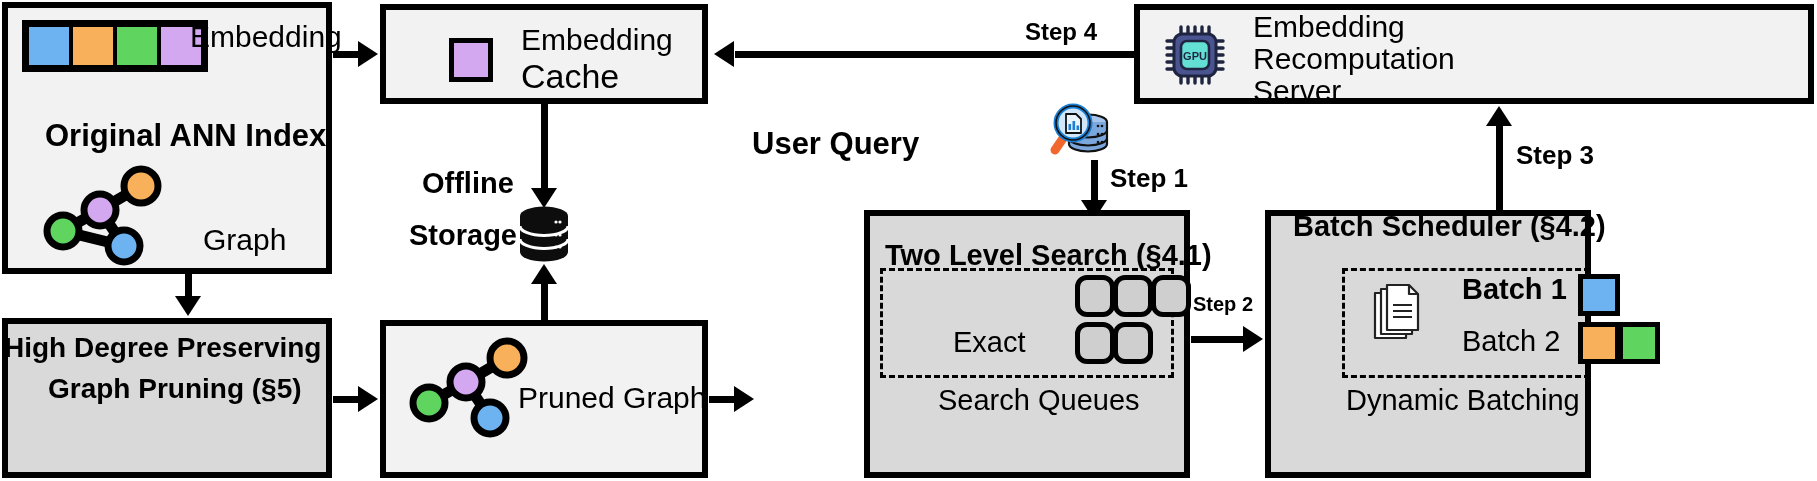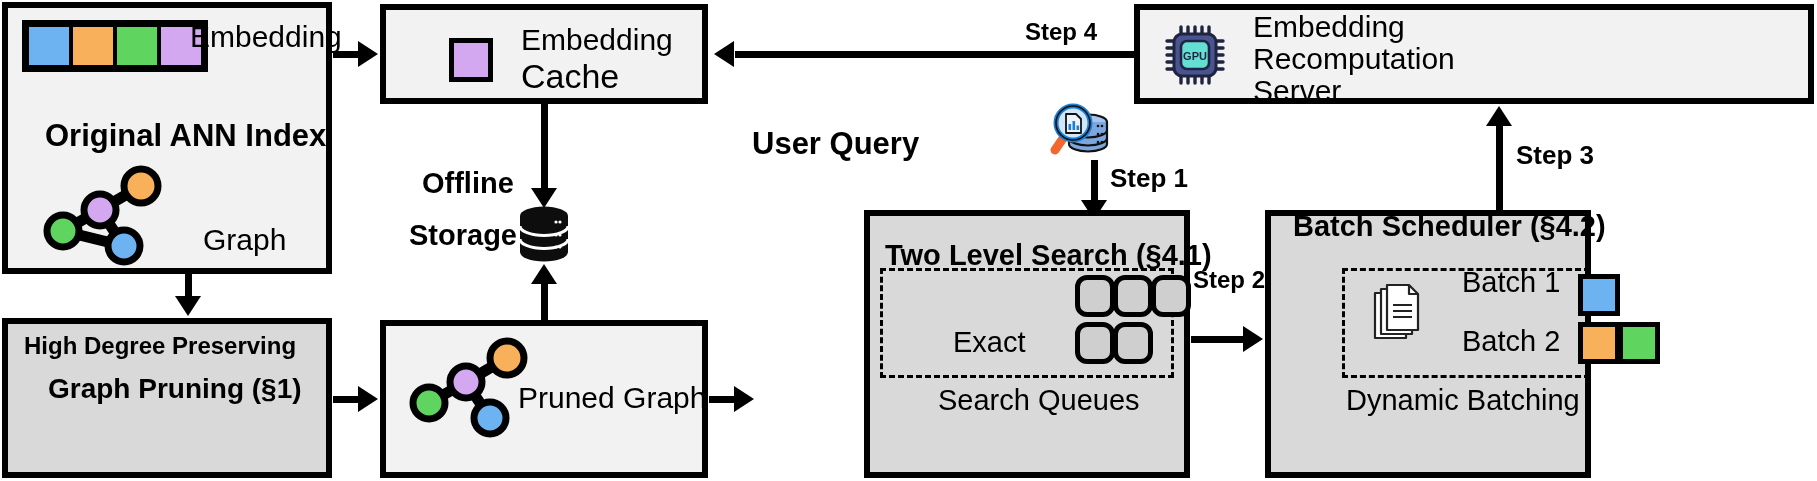--- a/index.html
+++ b/index.html
@@ -124,22 +124,22 @@
         <circle cx="42" cy="42" r="1.6"></circle>
     </g>
   </svg>
   <div class="lbl b" style="left:422px;top:167px;font-size:29px;">Offline</div>
   <div class="lbl b" style="left:409px;top:219px;font-size:29px;">Storage</div>
 
   <div class="vline" style="left:541px;top:283px;height:37px;"></div>
   <div class="ah-u" style="left:531px;top:264px;"></div>
 
   <div class="box dark" style="left:2px;top:318px;width:330px;height:160px;"></div>
-  <div class="lbl b" style="left:24px;top:332px;font-size:24px;">High Degree Preserving</div>
-  <div class="lbl b" style="left:48px;top:373px;font-size:28px;">Graph Pruning (§1)</div>
+  <div class="lbl b" style="left:4px;top:332px;font-size:28px;">High Degree Preserving</div>
+  <div class="lbl b" style="left:48px;top:373px;font-size:28px;">Graph Pruning (§5)</div>
 
   <div class="vline" style="left:185px;top:274px;height:26px;"></div>
   <div class="ah-d" style="left:175px;top:296px;"></div>
 
   <div class="box" style="left:380px;top:320px;width:328px;height:158px;"></div>
   <svg style="position:absolute;left:404px;top:340px;" width="130" height="106" viewBox="0 0 130 106">
     <g stroke="#000" stroke-width="11" stroke-linecap="round">
       <line x1="25" y1="63" x2="62" y2="42"></line>
       <line x1="62" y1="42" x2="103" y2="18"></line>
       <line x1="62" y1="42" x2="86" y2="78"></line>
@@ -198,39 +198,39 @@
   <div class="qbox" style="left:1151px;top:275px;width:40px;height:42px;"></div>
 
   <div class="lbl" style="left:953px;top:326px;font-size:29px;">Exact</div>
   <div class="qbox" style="left:1075px;top:322px;width:40px;height:42px;"></div>
   <div class="qbox" style="left:1113px;top:322px;width:40px;height:42px;"></div>
 
   <div class="lbl" style="left:938px;top:384px;font-size:29px;">Search Queues</div>
 
   <div class="hline" style="left:1191px;top:336px;width:55px;"></div>
   <div class="ah-r" style="left:1243px;top:326px;"></div>
-  <div class="lbl b" style="left:1193px;top:266px;font-size:24px;">Step 2</div>
+  <div class="lbl b" style="left:1193px;top:293px;font-size:20px;">Step 2</div>
 
   <div class="box dark" style="left:1265px;top:210px;width:326px;height:268px;"></div>
   <div class="lbl b" style="left:1293px;top:210px;font-size:29px;">Batch Scheduler (§4.2)</div>
   <div class="dash" style="left:1342px;top:268px;width:248px;height:110px;"></div>
 
   <svg style="position:absolute;left:1372px;top:283px;" width="52" height="62" viewBox="0 0 52 62">
     <path d="M3 10 h22 l9 9 v36 h-31 z" fill="#fff" stroke="#222" stroke-width="2.2" stroke-linejoin="round"></path>
     <path d="M9 6 h22 l9 9 v36 h-31 z" fill="#fff" stroke="#222" stroke-width="2.2" stroke-linejoin="round"></path>
     <path d="M15 2 h22 l9 9 v36 h-31 z" fill="#fff" stroke="#222" stroke-width="2.2" stroke-linejoin="round"></path>
     <path d="M37 2 v9 h9" fill="none" stroke="#222" stroke-width="2.2" stroke-linejoin="round"></path>
     <g stroke="#222" stroke-width="2">
       <line x1="21" y1="22" x2="40" y2="22"></line>
       <line x1="21" y1="28" x2="40" y2="28"></line>
       <line x1="21" y1="34" x2="40" y2="34"></line>
     </g>
   </svg>
 
-  <div class="lbl" style="left:1462px;top:266px;font-size:29px;">Batch 1</div>
+  <div class="lbl" style="left:1462px;top:273px;font-size:29px;font-weight:bold;">Batch 1</div>
   <div class="sq" style="left:1578px;top:274px;width:42px;height:42px;background:#6db3f2;"></div>
 
   <div class="lbl" style="left:1462px;top:325px;font-size:29px;">Batch 2</div>
   <div class="sq" style="left:1578px;top:322px;width:42px;height:42px;background:#f9b05a;"></div>
   <div class="sq" style="left:1618px;top:322px;width:42px;height:42px;background:#5fd55f;"></div>
 
   <div class="lbl" style="left:1346px;top:384px;font-size:29px;">Dynamic Batching</div>
 
   <div class="vline" style="left:1496px;top:126px;height:86px;"></div>
   <div class="ah-u" style="left:1486px;top:106px;"></div>

